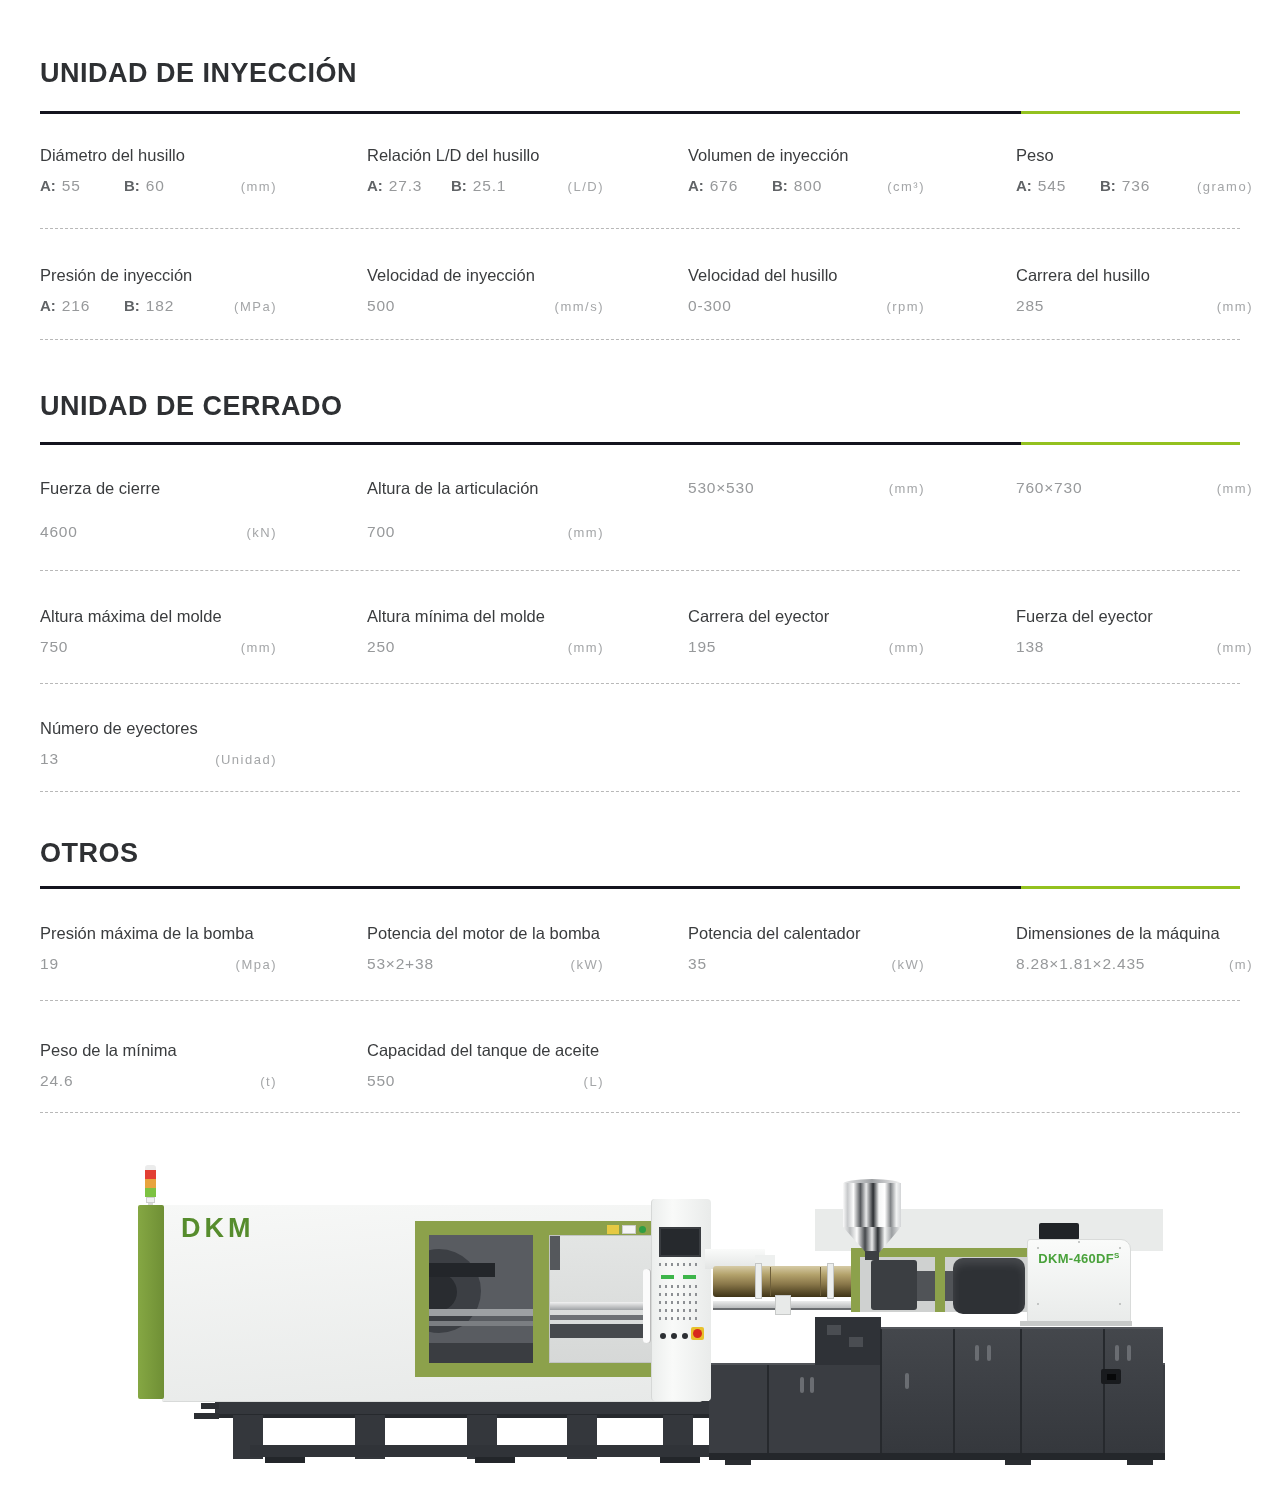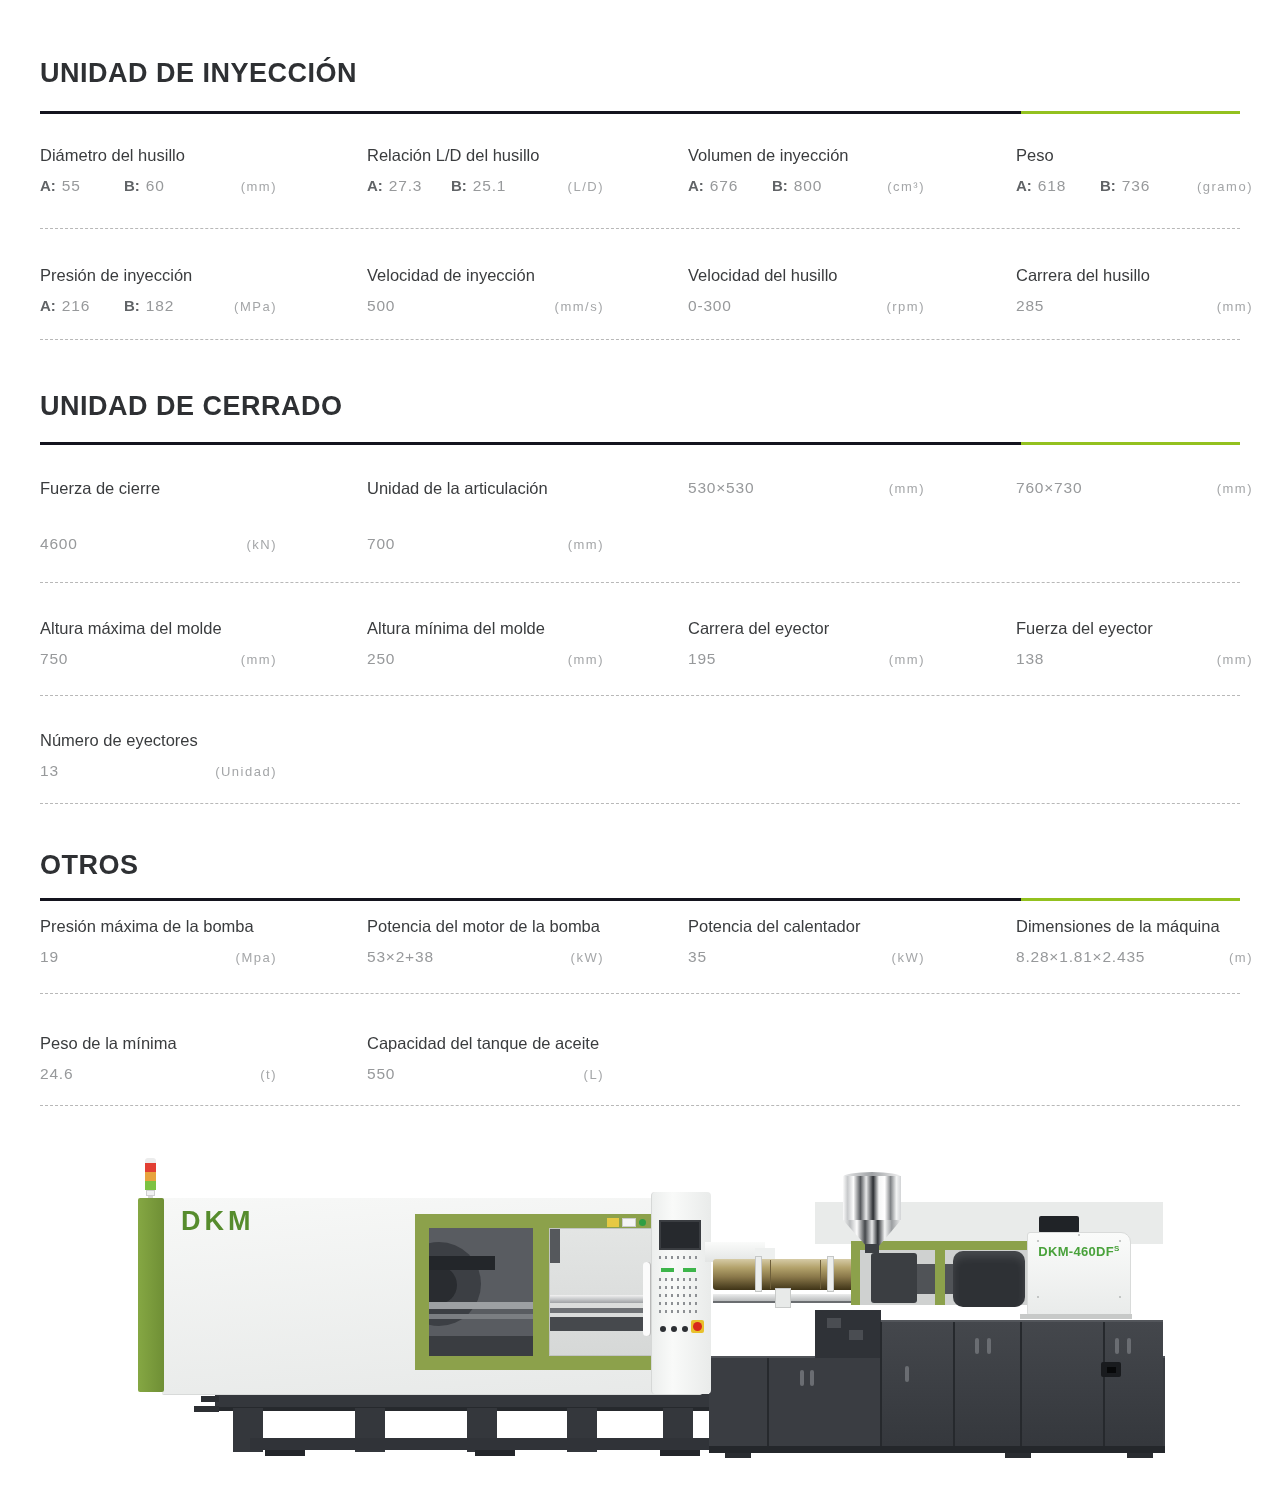--- a/index.html
+++ b/index.html
@@ -10,21 +10,21 @@
   
   .sec-title { font-size:27px; font-weight:bold; color:#2e3033; letter-spacing:.5px; line-height:32px; }
   .sec-rule { display:flex; height:3px; width:1200px; }
   .rule-dark { width:981px; background:#14141e; }
   .rule-green { width:219px; background:#93c11f; }
 
   .spec-row { display:grid; grid-template-columns:327px 321px 328px 1fr;
     border-bottom:1px dashed #b8b8b8; }
   .c {}
   .lab { font-size:16.5px; color:#3a3c3e; line-height:22px; min-height:22px; margin-bottom:9px; }
-  .row-tall .lab { min-height:44px; margin-bottom:12px; }
+  .row-tall .lab { min-height:44px; margin-bottom:0; }
   .lab-wrap { max-width:195px; }
   .vals { display:flex; align-items:baseline; width:237px; line-height:21px; }
   .k { font-weight:bold; color:#606366; font-size:15px; margin-right:6px; }
   .v { color:#97999b; font-size:15.5px; letter-spacing:.8px; }
   .pair { display:inline-flex; align-items:baseline; }
   .pair.p1 { min-width:84px; }
   .unit { margin-left:auto; color:#a4a6a8; font-size:13px; letter-spacing:1.5px; white-space:nowrap; }
 
   
   .machine { position:relative; width:1052px; height:332px; margin:50px 0 0 75px; }
@@ -188,21 +188,21 @@
               <span class="v">800</span>
             </span>
           <span class="unit">(cm³)</span>
         </div>
       </div>
       <div class="c">
         <div class="lab">Peso</div>
         <div class="vals">
           <span class="pair p1">
               <span class="k">A:</span>
-              <span class="v">618</span>
+              <span class="v">545</span>
             </span>
           <span class="pair">
               <span class="k">B:</span>
               <span class="v">736</span>
             </span>
           <span class="unit">(gramo)</span>
         </div>
       </div>
     </div>
 
@@ -254,21 +254,21 @@
 
     <div class="spec-row row-tall" style="padding:32px 0 27px">
       <div class="c">
         <div class="lab">Fuerza de cierre</div>
         <div class="vals">
             <span class="v">4600</span>
             <span class="unit">(kN)</span>
           </div>
       </div>
       <div class="c">
-        <div class="lab">Unidad de la articulación</div>
+        <div class="lab">Altura de la articulación</div>
         <div class="vals">
             <span class="v">700</span>
             <span class="unit">(mm)</span>
           </div>
       </div>
       <div class="c">
         <div class="vals">
             <span class="v">530×530</span>
             <span class="unit">(mm)</span>
           </div>
@@ -323,21 +323,21 @@
     </div>
   </div>
 
   <div>
     <h2 class="sec-title" style="margin-top:45px">OTROS</h2>
     <div class="sec-rule" style="margin-top:17px">
       <span class="rule-dark"></span>
         <span class="rule-green"></span>
     </div>
 
-    <div class="spec-row" style="padding:14px 0 25px">
+    <div class="spec-row" style="padding:33px 0 25px">
       <div class="c">
         <div class="lab">Presión máxima de la bomba</div>
         <div class="vals">
             <span class="v">19</span>
             <span class="unit">(Mpa)</span>
           </div>
       </div>
       <div class="c">
         <div class="lab">Potencia del motor de la bomba</div>
         <div class="vals">

